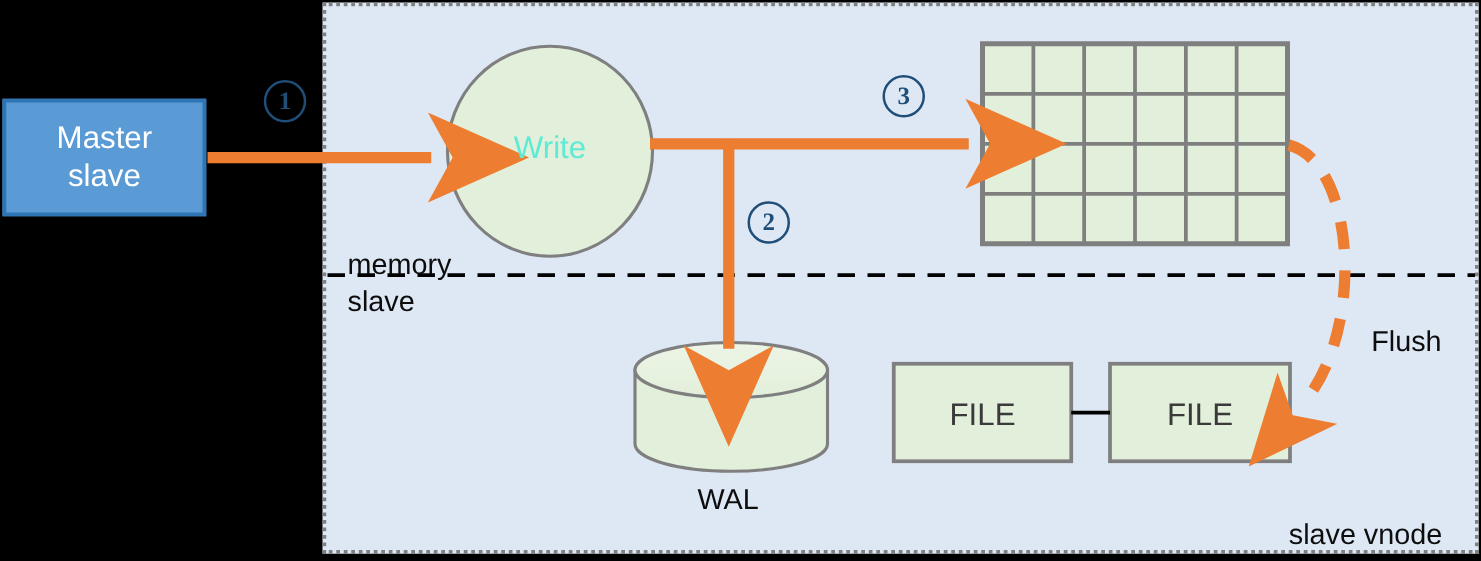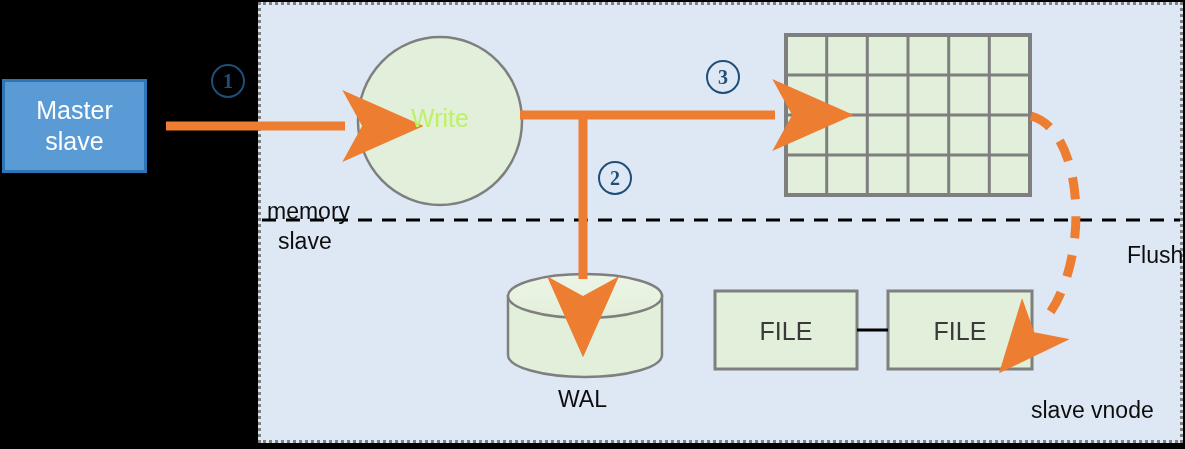--- a/index.html
+++ b/index.html
@@ -31,42 +31,42 @@
     top: 0;
     width: 1185px;
     height: 449px;
     overflow: visible;
   }
   
   #master-vnode {
     position: absolute;
     left: 2px;
     top: 79px;
-    width: 145px;
+    width: 163px;
     height: 94px;
     background: #5B9BD5;
     border: 3px solid #2E75B6;
     box-sizing: border-box;
     display: flex;
     flex-direction: column;
     align-items: center;
     justify-content: center;
     color: #FFFFFF;
     font-size: 25px;
     line-height: 1.24;
   }
   
   #write-label {
     position: absolute;
     left: 358px;
     top: 104px;
     width: 164px;
     text-align: center;
     font-size: 25px;
-    color: #bef264;
+    color: #5eead4;
   }
   
   .step-circle {
     position: absolute;
     width: 34px;
     height: 34px;
     border: 2px solid #1F4E79;
     border-radius: 50%;
     box-sizing: border-box;
     display: flex;
@@ -80,25 +80,25 @@
   #step-1 { left: 211px; top: 64px; }
   #step-2 { left: 598px; top: 161px; }
   #step-3 { left: 706px; top: 60px; }
 
   .plain-label {
     position: absolute;
     color: #0D0D0D;
     font-size: 23px;
     white-space: nowrap;
   }
-  #memory-label { left: 267px; top: 198px; }
+  #memory-label { left: 278px; top: 198px; }
   #disk-label   { left: 278px; top: 228px; }
-  #flush-label  { left: 1097px; top: 242px; margin-left: 30px; }
+  #flush-label  { left: 1097px; top: 260px; }
   #wal-label    { left: 558px; top: 386px; }
-  #slave-label  { left: 1031px; top: 397px; }
+  #slave-label  { left: 1031px; top: 414px; }
 
   .file-text {
     font-size: 25px;
     fill: #3A3A3A;
     font-family: "Liberation Sans", sans-serif;
   }
 </style>
 </head>
 <body>
 

